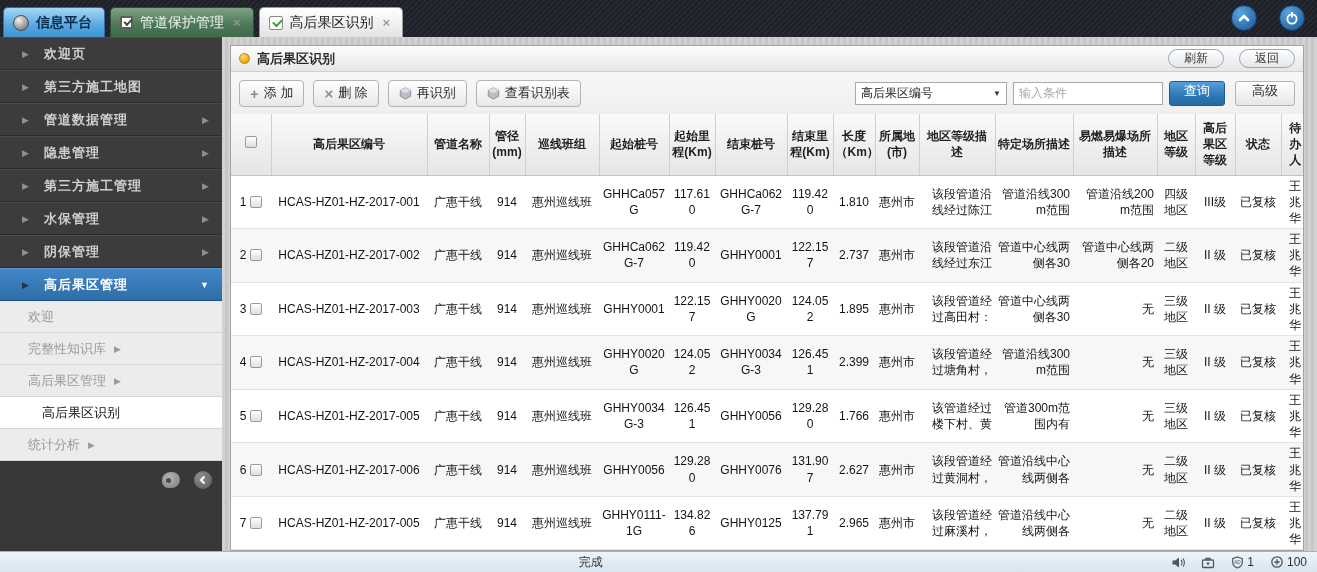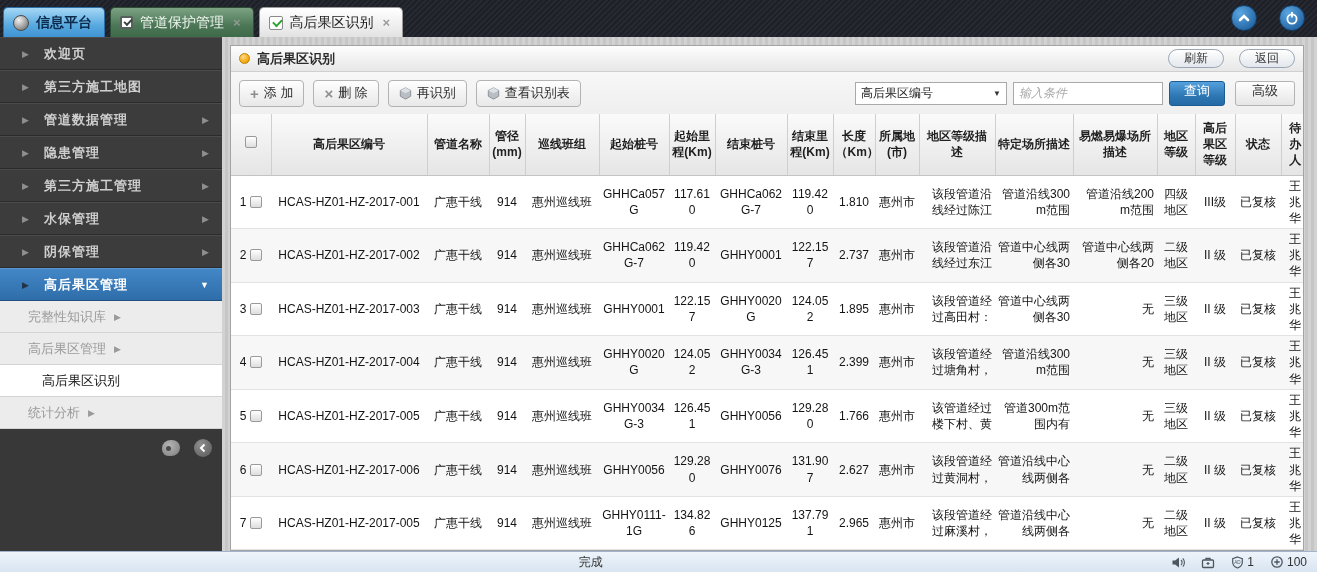--- a/index.html
+++ b/index.html
@@ -57,21 +57,21 @@
   .pill-btn { height:19px; padding:0 15px; border-radius:10px; border:1px solid #9aa6b4; background:linear-gradient(#ffffff,#e3e7ec); font-size:12px; color:#333; display:flex; align-items:center; margin-left:8px; cursor:pointer; }
 
   #toolbar { height:42px; flex:0 0 42px; background:linear-gradient(#f7f7f7,#efefef); display:flex; align-items:center; padding:0 8px; }
   .tool-btn { height:27px; margin-right:9px; padding:0 10px; border:1px solid #b3b3b3; border-radius:4px;
     background:linear-gradient(#fefefe,#e8e8e8); font-size:13px; color:#2e2e2e; display:flex; align-items:center; gap:5px; cursor:pointer; }
   .tool-ic { font-size:15px; font-weight:bold; color:#8f8f8f; line-height:1; }
   #search-zone { margin-left:auto; display:flex; align-items:center; gap:6px; }
   #field-select { width:152px; height:23px; border:1px solid #a9a9a9; background:#fff; display:flex; align-items:center; font-size:12px; color:#222; padding:0 5px; cursor:pointer; }
   #field-select .val { flex:1; }
   #field-select .caret { font-size:8px; color:#333; }
-  #cond-input { width:150px; height:23px; border:1px solid #a9a9a9; font-size:12px; padding:0 5px; color:#333;font-style:italic; }
+  #cond-input { width:150px; height:23px; border:1px solid #a9a9a9; font-size:12px; padding:0 5px; color:#333; }
   #cond-input::placeholder { color:#a9a9a9; }
   #query-btn { height:25px; padding:0 14px; border:1px solid #1d5c92; border-radius:3px; background:linear-gradient(#55a1dd,#2d77b4 60%,#246aa5); color:#fff; font-size:13px; cursor:pointer; }
   #adv-btn { height:25px; padding:0 16px; border:1px solid #b3b3b3; border-radius:3px; background:linear-gradient(#fefefe,#e6e6e6); color:#2e2e2e; font-size:13px; cursor:pointer; margin-left:4px; }
 
   
   #table-zone { flex:1; min-height:0; overflow:hidden; background:#fff; }
   table { border-collapse:collapse; table-layout:fixed; width:100%; }
   thead th { height:61px; background:linear-gradient(#fafafa,#e5e5e5); border-right:1px solid #cfcfcf; border-bottom:1px solid #c3c3c3;
     font-size:12px; font-weight:bold; color:#1f1f1f; text-align:center; padding:2px 2px; line-height:1.35; }
   thead th:last-child { border-right:none; }
@@ -163,20 +163,23 @@
             <span class="lbl">阴保管理</span>
             <span class="arr">▶</span>
           </div>
           <div class="side-item active">
             <span class="tri">▶</span>
             <span class="lbl">高后果区管理</span>
             <span class="arr">▼</span>
           </div>
         </div>
       <div id="side-submenu">
+          <div class="sub-item">
+            <span>欢迎</span>
+          </div>
           <div class="sub-item">
             <span>完整性知识库</span>
             <span class="arr">▶</span>
           </div>
           <div class="sub-item">
             <span>高后果区管理</span>
             <span class="arr">▶</span>
           </div>
           <div class="sub-item selected">
             <span>高后果区识别</span>

